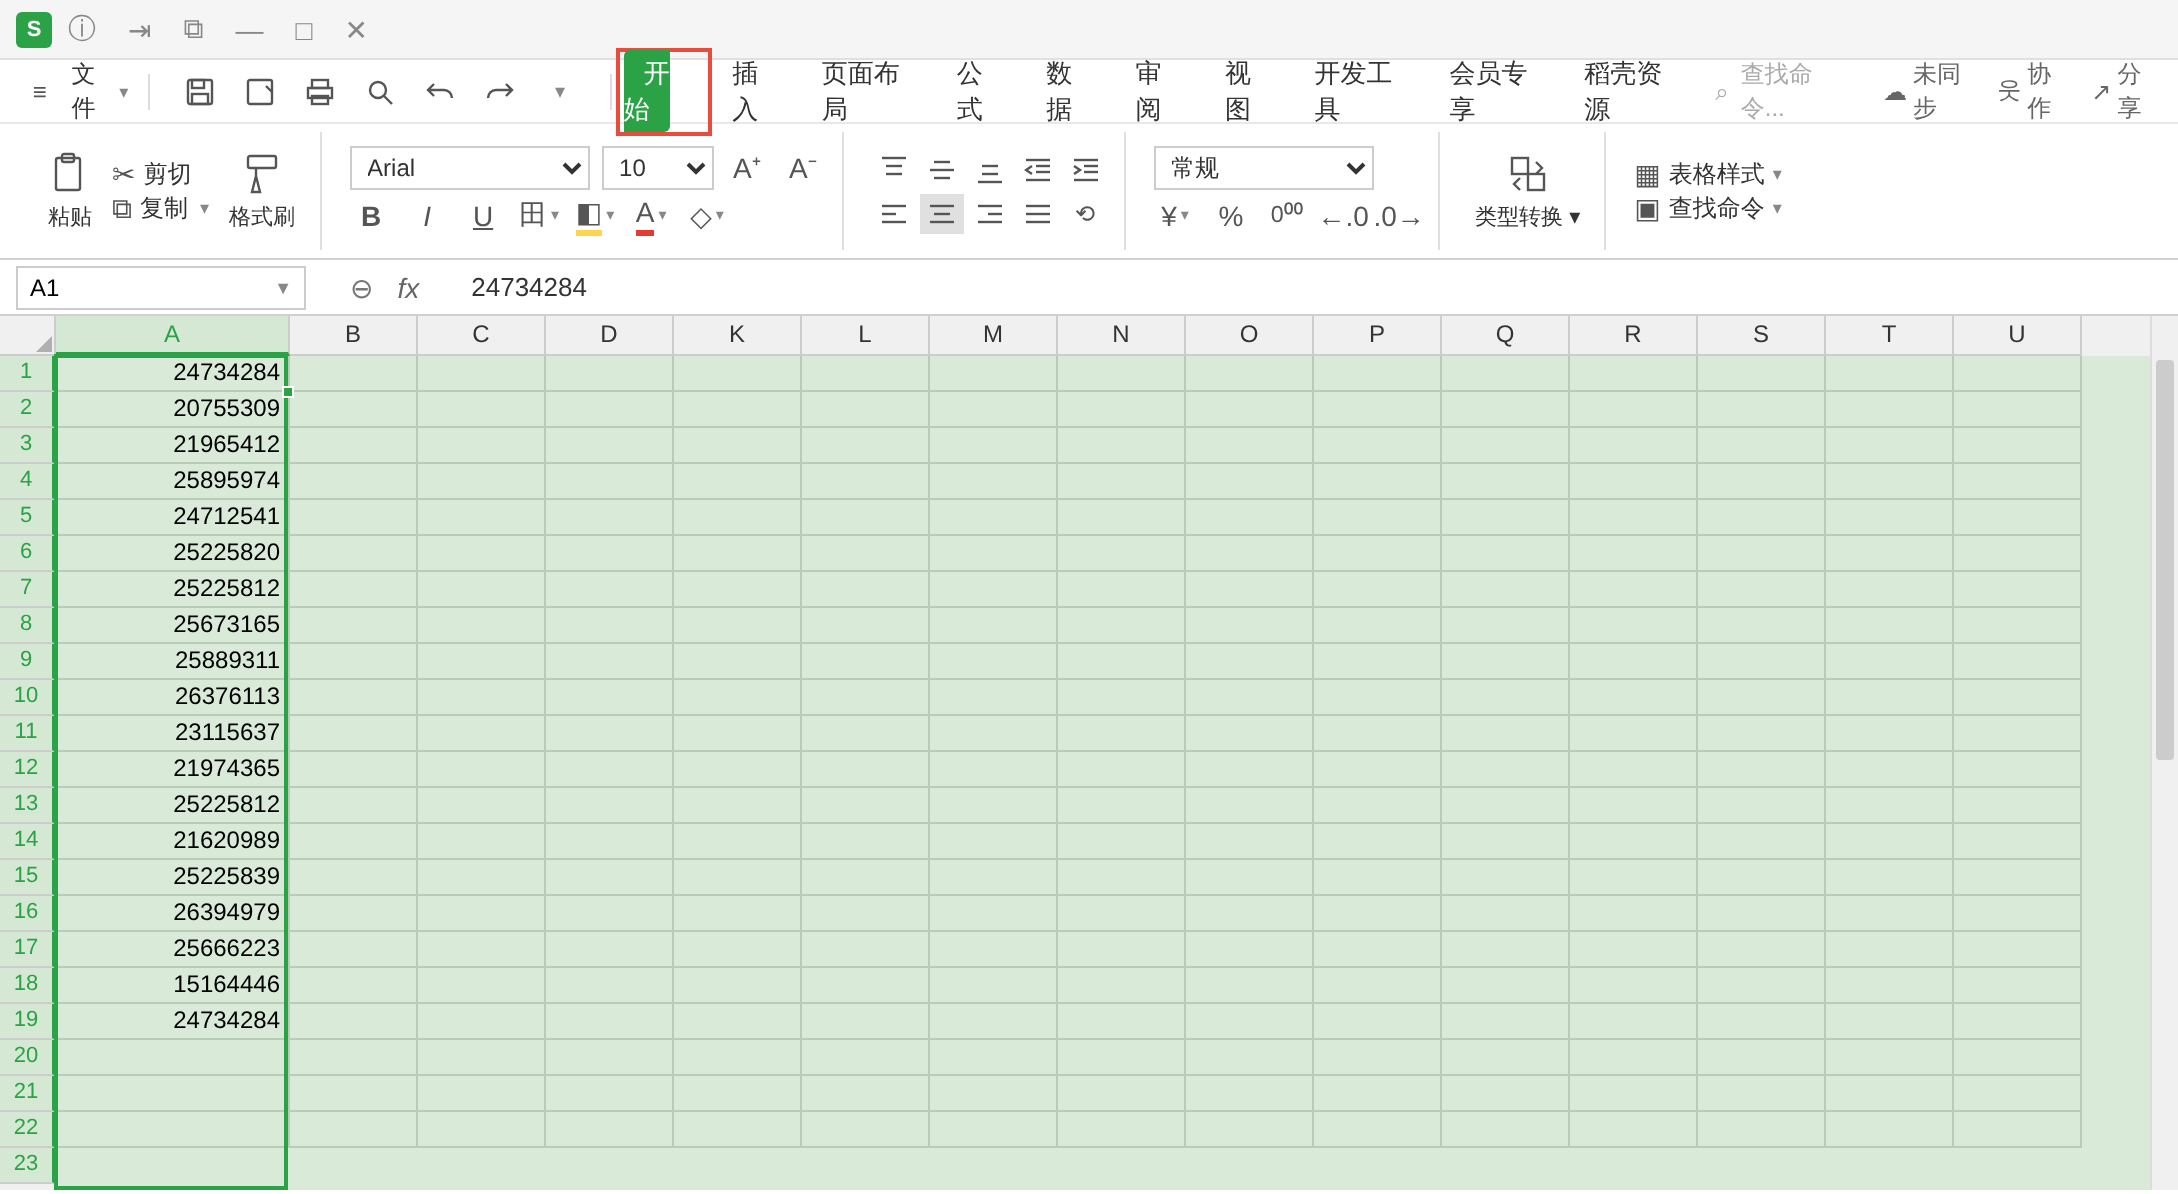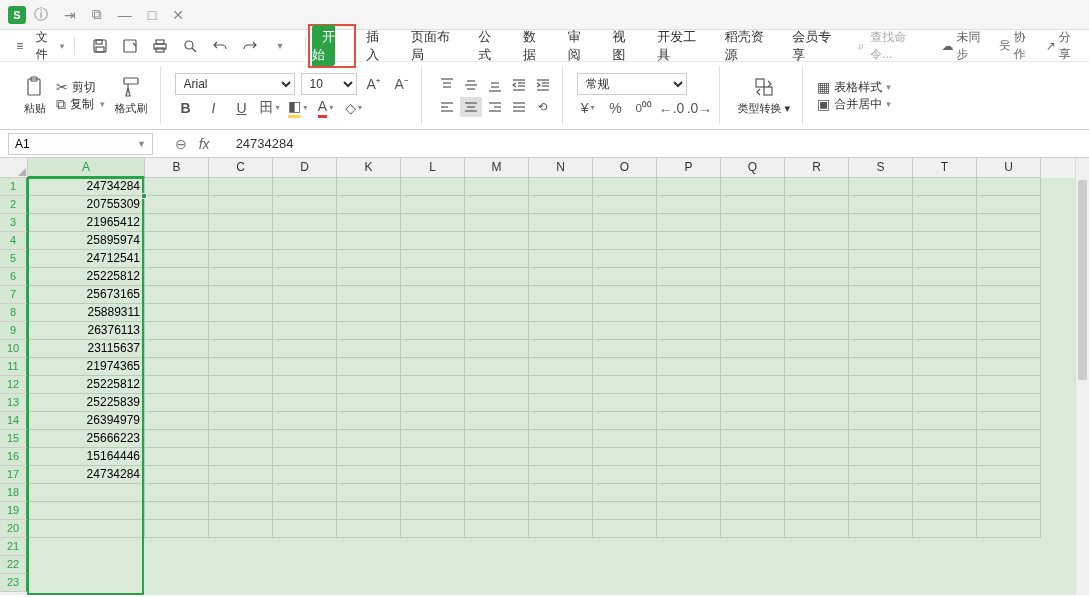--- a/index.html
+++ b/index.html
@@ -141,22 +141,22 @@
   </div>
   <span class="menu-divider"></span>
   <span class="redbox"><span class="menu-tab active">开始</span></span>
   <span class="menu-tab">插入</span>
   <span class="menu-tab">页面布局</span>
   <span class="menu-tab">公式</span>
   <span class="menu-tab">数据</span>
   <span class="menu-tab">审阅</span>
   <span class="menu-tab">视图</span>
   <span class="menu-tab">开发工具</span>
+  <span class="menu-tab">会员专享</span>
   <span class="menu-tab">稻壳资源</span>
-  <span class="menu-tab">会员专享</span>
   <div class="search-box">
     <span>⌕</span>
     <span>查找命令...</span>
   </div>
   <div class="status-group">
     <div class="status-item">
         <span>☁</span>
         <span>未同步</span>
       </div>
     <div class="status-item">
@@ -331,21 +331,21 @@
 
 
   <div class="ribbon-group" style="border-right:none">
     <div class="ribbon-side-item">
         <span class="ico">▦</span>
         <span>表格样式</span> 
         <span style="font-size:9px;color:#888">▾</span>
       </div>
     <div class="ribbon-side-item">
         <span class="ico">▣</span>
-        <span>合并居中</span> 
+        <span>查找命令</span> 
         <span style="font-size:9px;color:#888">▾</span>
       </div>
   </div>
 </div>
 
 <div class="formulabar">
   <div class="name-box">
     <span>A1</span>
     <span class="drop">▼</span>
   </div>
@@ -482,20 +482,37 @@
         <div class="cell" style="width: 64px;"></div>
         <div class="cell" style="width: 64px;"></div>
         <div class="cell" style="width: 64px;"></div>
         <div class="cell" style="width: 64px;"></div>
         <div class="cell" style="width: 64px;"></div>
         <div class="cell" style="width: 64px;"></div>
         <div class="cell" style="width: 64px;"></div>
         <div class="cell" style="width: 64px;"></div>
       </div>
       <div class="grid-row">
+        <div class="cell" style="width: 117px;">25225820</div>
+        <div class="cell" style="width: 64px;"></div>
+        <div class="cell" style="width: 64px;"></div>
+        <div class="cell" style="width: 64px;"></div>
+        <div class="cell" style="width: 64px;"></div>
+        <div class="cell" style="width: 64px;"></div>
+        <div class="cell" style="width: 64px;"></div>
+        <div class="cell" style="width: 64px;"></div>
+        <div class="cell" style="width: 64px;"></div>
+        <div class="cell" style="width: 64px;"></div>
+        <div class="cell" style="width: 64px;"></div>
+        <div class="cell" style="width: 64px;"></div>
+        <div class="cell" style="width: 64px;"></div>
+        <div class="cell" style="width: 64px;"></div>
+        <div class="cell" style="width: 64px;"></div>
+      </div>
+      <div class="grid-row">
         <div class="cell" style="width: 117px;">25225812</div>
         <div class="cell" style="width: 64px;"></div>
         <div class="cell" style="width: 64px;"></div>
         <div class="cell" style="width: 64px;"></div>
         <div class="cell" style="width: 64px;"></div>
         <div class="cell" style="width: 64px;"></div>
         <div class="cell" style="width: 64px;"></div>
         <div class="cell" style="width: 64px;"></div>
         <div class="cell" style="width: 64px;"></div>
         <div class="cell" style="width: 64px;"></div>
@@ -585,20 +602,37 @@
         <div class="cell" style="width: 64px;"></div>
         <div class="cell" style="width: 64px;"></div>
         <div class="cell" style="width: 64px;"></div>
         <div class="cell" style="width: 64px;"></div>
         <div class="cell" style="width: 64px;"></div>
         <div class="cell" style="width: 64px;"></div>
         <div class="cell" style="width: 64px;"></div>
       </div>
       <div class="grid-row">
         <div class="cell" style="width: 117px;">25225812</div>
+        <div class="cell" style="width: 64px;"></div>
+        <div class="cell" style="width: 64px;"></div>
+        <div class="cell" style="width: 64px;"></div>
+        <div class="cell" style="width: 64px;"></div>
+        <div class="cell" style="width: 64px;"></div>
+        <div class="cell" style="width: 64px;"></div>
+        <div class="cell" style="width: 64px;"></div>
+        <div class="cell" style="width: 64px;"></div>
+        <div class="cell" style="width: 64px;"></div>
+        <div class="cell" style="width: 64px;"></div>
+        <div class="cell" style="width: 64px;"></div>
+        <div class="cell" style="width: 64px;"></div>
+        <div class="cell" style="width: 64px;"></div>
+        <div class="cell" style="width: 64px;"></div>
+      </div>
+      <div class="grid-row">
+        <div class="cell" style="width: 117px;">21620989</div>
         <div class="cell" style="width: 64px;"></div>
         <div class="cell" style="width: 64px;"></div>
         <div class="cell" style="width: 64px;"></div>
         <div class="cell" style="width: 64px;"></div>
         <div class="cell" style="width: 64px;"></div>
         <div class="cell" style="width: 64px;"></div>
         <div class="cell" style="width: 64px;"></div>
         <div class="cell" style="width: 64px;"></div>
         <div class="cell" style="width: 64px;"></div>
         <div class="cell" style="width: 64px;"></div>

